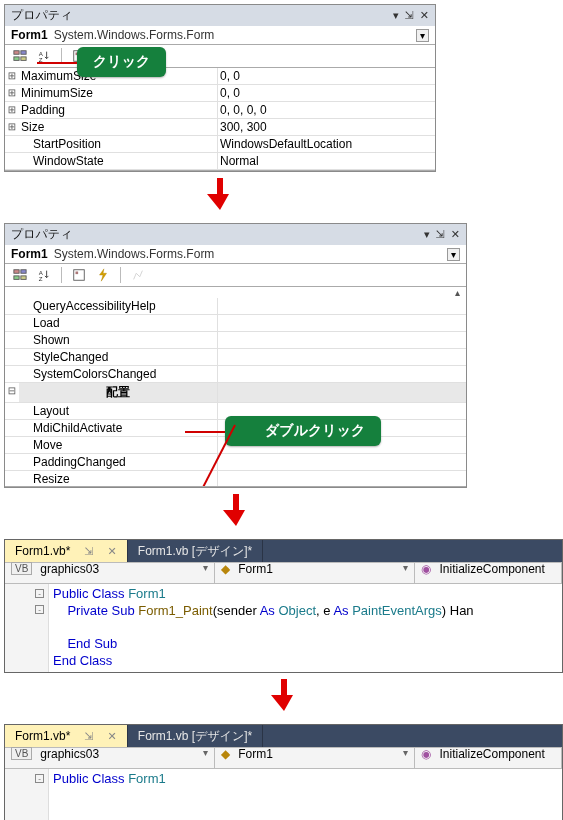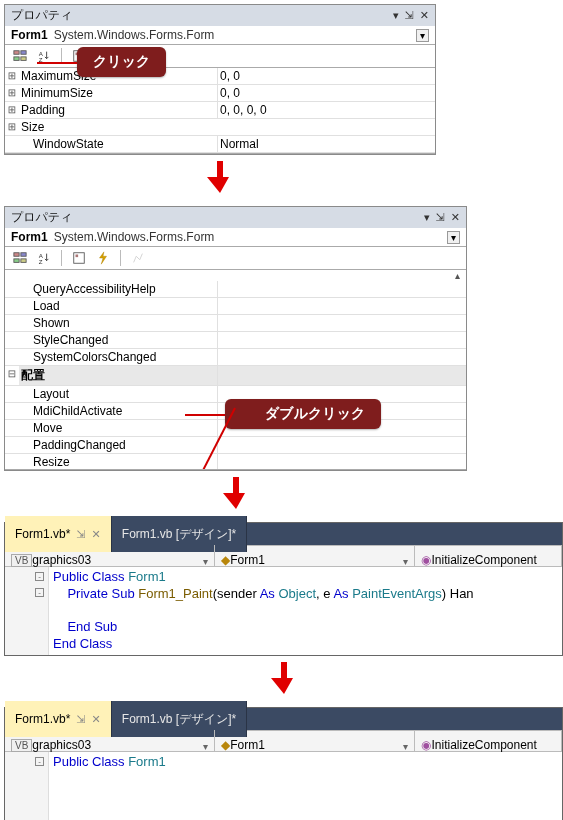--- a/index.html
+++ b/index.html
@@ -17,40 +17,40 @@
   .tbtn { width: 22px; height: 18px; display: flex; align-items: center; justify-content: center; border: 1px solid transparent; font-size: 12px; color: #333; }
   .tbtn.highlight { border: 2px solid #d00000; border-radius: 3px; }
   .tbtn svg { width: 14px; height: 14px; }
   .tdiv { width: 1px; height: 16px; background: #bbb; margin: 0 4px; }
   .grid { background: #fff; border-bottom: 1px solid #aaa; max-height: 200px; overflow: hidden; }
   .grid-row { display: flex; border-bottom: 1px solid #e0e0e0; }
   .grid-row .exp { width: 14px; text-align: center; color: #555; font-size: 10px; line-height: 16px; }
   .grid-row .pname { width: 198px; padding: 1px 2px; }
   .grid-row.indent .pname { padding-left: 14px; }
   .grid-row .pval { flex: 1; padding: 1px 2px; border-left: 1px solid #e0e0e0; }
-  .grid-row.cat .pname, .grid-row.cat .pval { background: #e8e8e8; font-weight: bold; }
+  .grid-row.cat .pname, .grid-row.cat .pval { background: #e8e8e8; font-weight: bold; text-align: center; }
   .scroll-up, .scroll-dn { text-align: right; padding-right: 6px; font-size: 10px; color: #555; }
   .desc { padding: 4px 8px; background: #fff; }
   .desc-name { font-weight: bold; margin-bottom: 2px; }
   .desc-text { color: #222; font-size: 12px; }
-  .callout { position: absolute; background: #7f1d1d; color: #fff; font-weight: bold; padding: 6px 16px; border-radius: 6px; font-size: 14px; box-shadow: 0 1px 2px rgba(0,0,0,.3); }
+  .callout { position: absolute; background: #15803d; color: #fff; font-weight: bold; padding: 6px 16px; border-radius: 6px; font-size: 14px; box-shadow: 0 1px 2px rgba(0,0,0,.3); }
   .callout::before { content: ""; position: absolute; left: -40px; top: 50%; width: 40px; height: 2px; background: #d00000; }
   .callout1 { top: 2px; left: 72px; }
   .callout2 { top: 0px; left: 60px; padding-left: 40px; }
   .rel { position: relative; }
   .arrow-down { text-align: center; margin: 4px 0 10px; }
   .arrow-down svg { width: 26px; height: 32px; }
   .code-panel { border: 1px solid #666; margin-bottom: 6px; }
   .tabbar { background: #3b4a63; display: flex; align-items: center; height: 22px; }
-  .tab { padding: 2px 10px; font-size: 12px; display: flex; align-items: center; gap: 6px; border-right: 1px solid #2a3446; height: 36px; }
+  .tab { padding: 2px 10px; font-size: 12px; display: flex; align-items: center; gap: 14px; border-right: 1px solid #2a3446; height: 22px; }
   .tab.active { background: #fff2b8; color: #000; }
   .tab.inactive { background: #3b4a63; color: #e6e6e6; }
   .tab .x { font-size: 11px; color: #888; }
   .code-toolbar { background: #f4f4f4; border-bottom: 1px solid #bbb; border-top: 1px solid #bbb; display: flex; align-items: center; height: 22px; }
-  .ct-cell { display: flex; align-items: flex-end; gap: 0; padding: 0 6px; font-size: 12px; border-right: 1px solid #bbb; height: 22px; }
+  .ct-cell { display: flex; align-items: flex-start; gap: 8px; padding: 0 6px; font-size: 12px; border-right: 1px solid #bbb; height: 22px; }
   .ct-cell.first { width: 210px; }
   .ct-cell.mid { width: 200px; }
   .ct-cell.last { flex: 1; }
   .vb-badge { background: #f0f0f0; border: 1px solid #aaa; padding: 0 3px; font-size: 10px; color: #555; }
   .ct-drop { margin-left: auto; font-size: 10px; color: #666; }
   .code-body { background: #fff; display: flex; }
   .gutter { width: 44px; background: #f4f4f4; border-right: 1px solid #ddd; }
   .gutter-marks { padding-top: 2px; }
   .gm { height: 16px; text-align: right; padding-right: 4px; font-size: 11px; color: #888; }
   .gm .box { display: inline-block; width: 9px; height: 9px; border: 1px solid #888; color: #666; font-size: 8px; line-height: 7px; text-align: center; }
@@ -127,20 +127,26 @@
         <div class="pval">0, 0</div>
       </div>
     <div class="grid-row">
         <div class="exp">⊞</div>
         <div class="pname">Padding</div>
         <div class="pval">0, 0, 0, 0</div>
       </div>
     <div class="grid-row">
         <div class="exp">⊞</div>
         <div class="pname">Size</div>
+        <div class="pval">300, 300</div>
+      </div>
+    <div class="grid-row indent">
+        <div class="exp"></div>
+        <div class="pname">StartPosition</div>
+        <div class="pval">WindowsDefaultLocation</div>
       </div>
     <div class="grid-row indent">
         <div class="exp"></div>
         <div class="pname">WindowState</div>
         <div class="pval">Normal</div>
       </div>
   </div>
 </div>
 
 <div class="arrow-down" style="width:432px"><svg viewBox="0 0 26 32">

